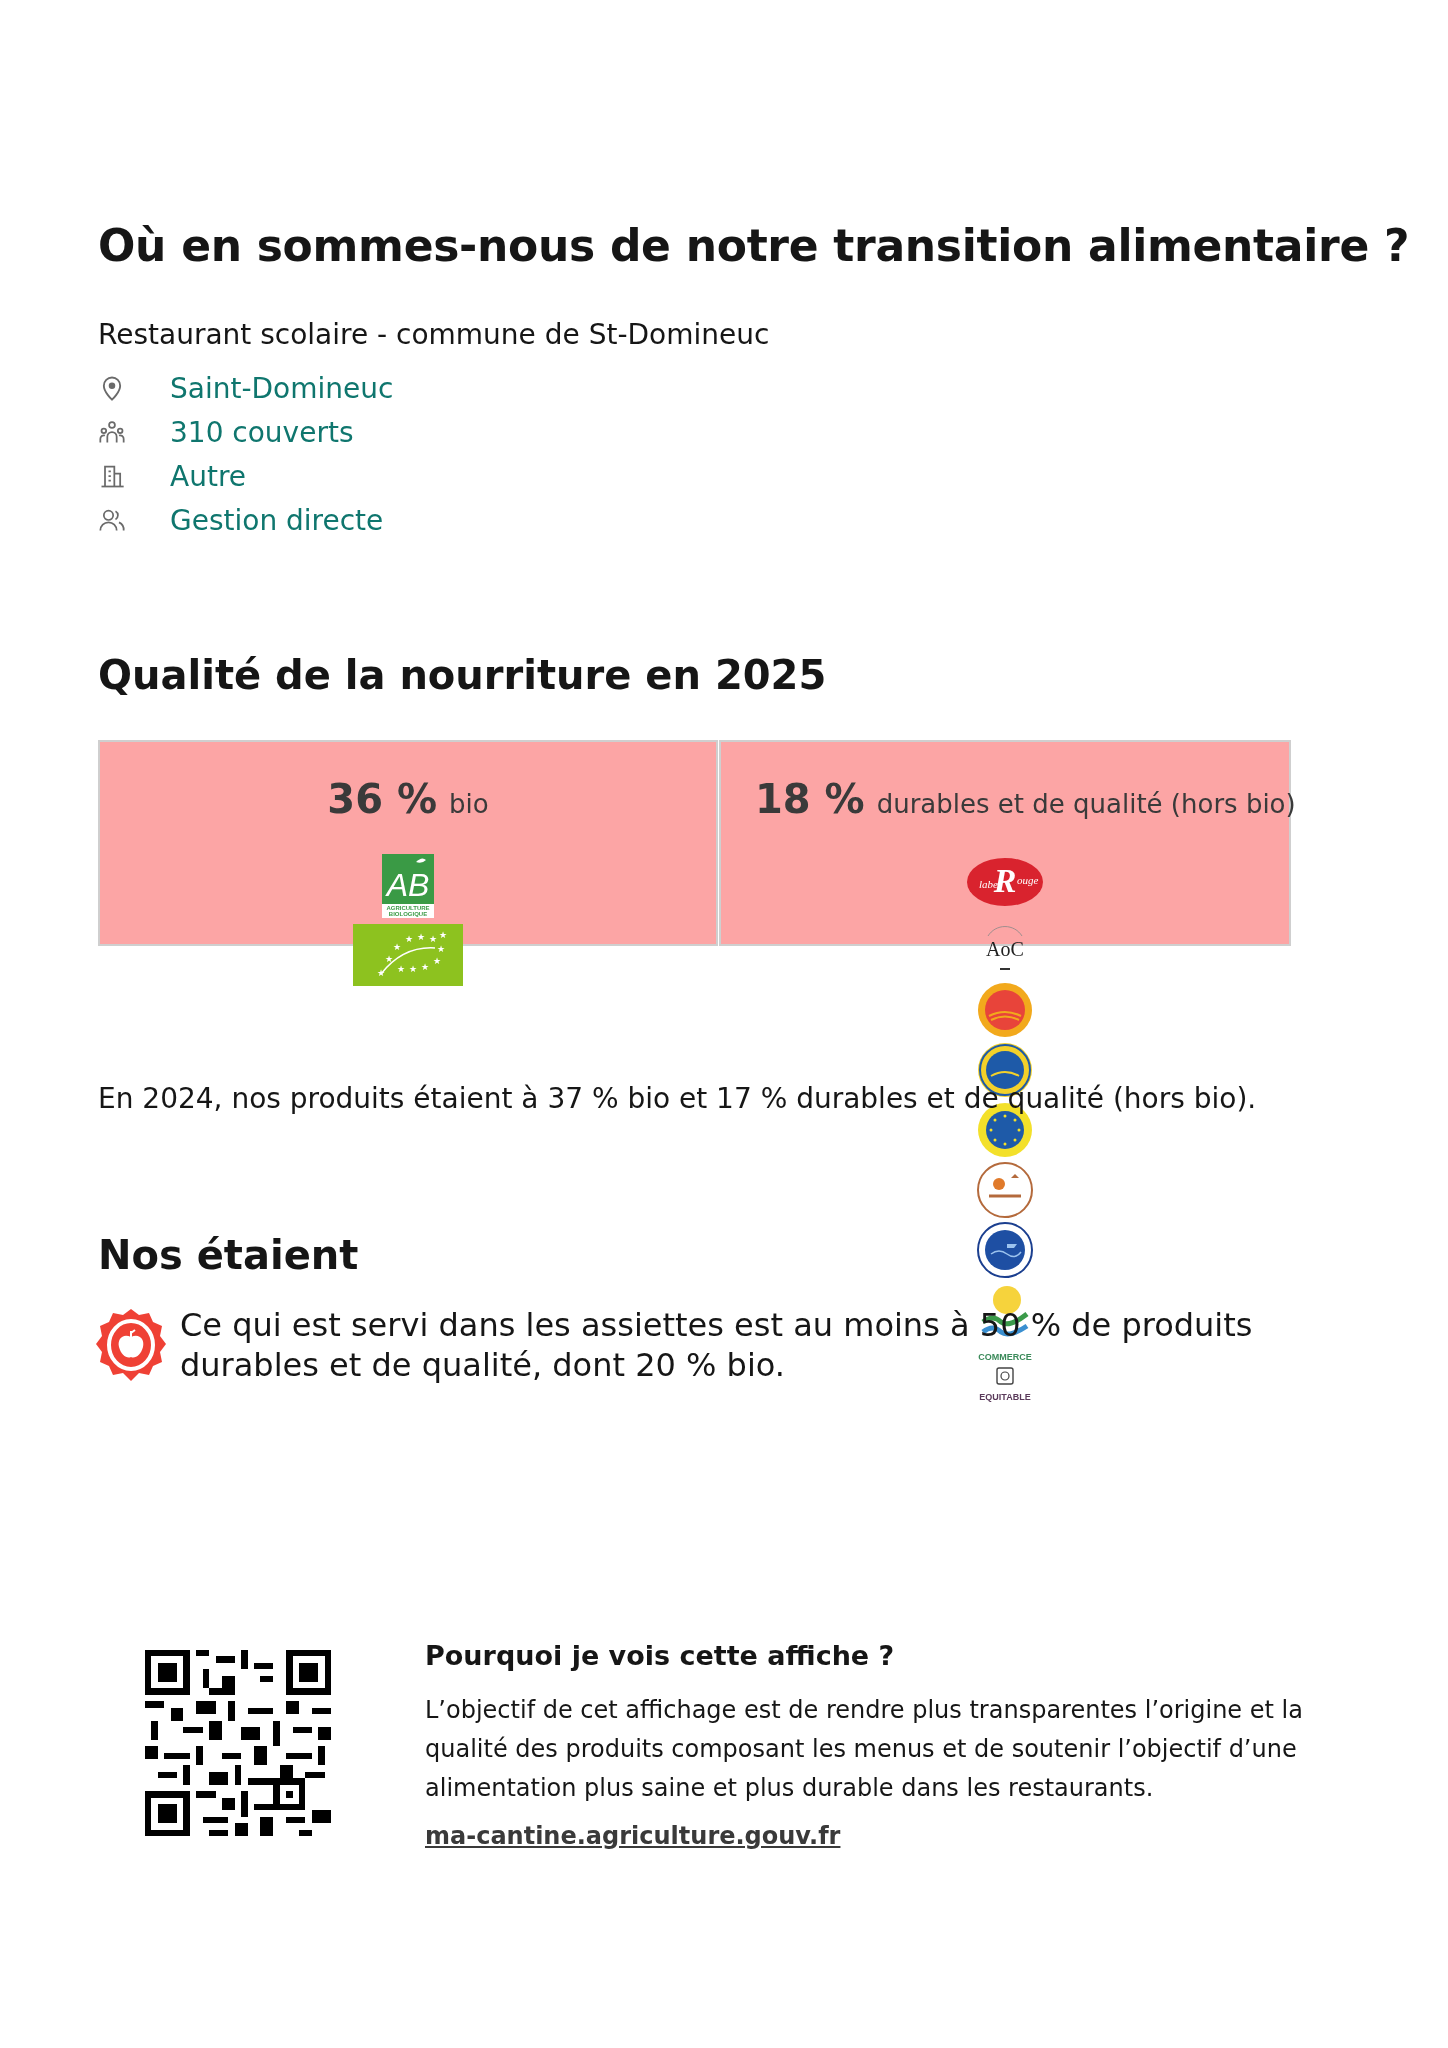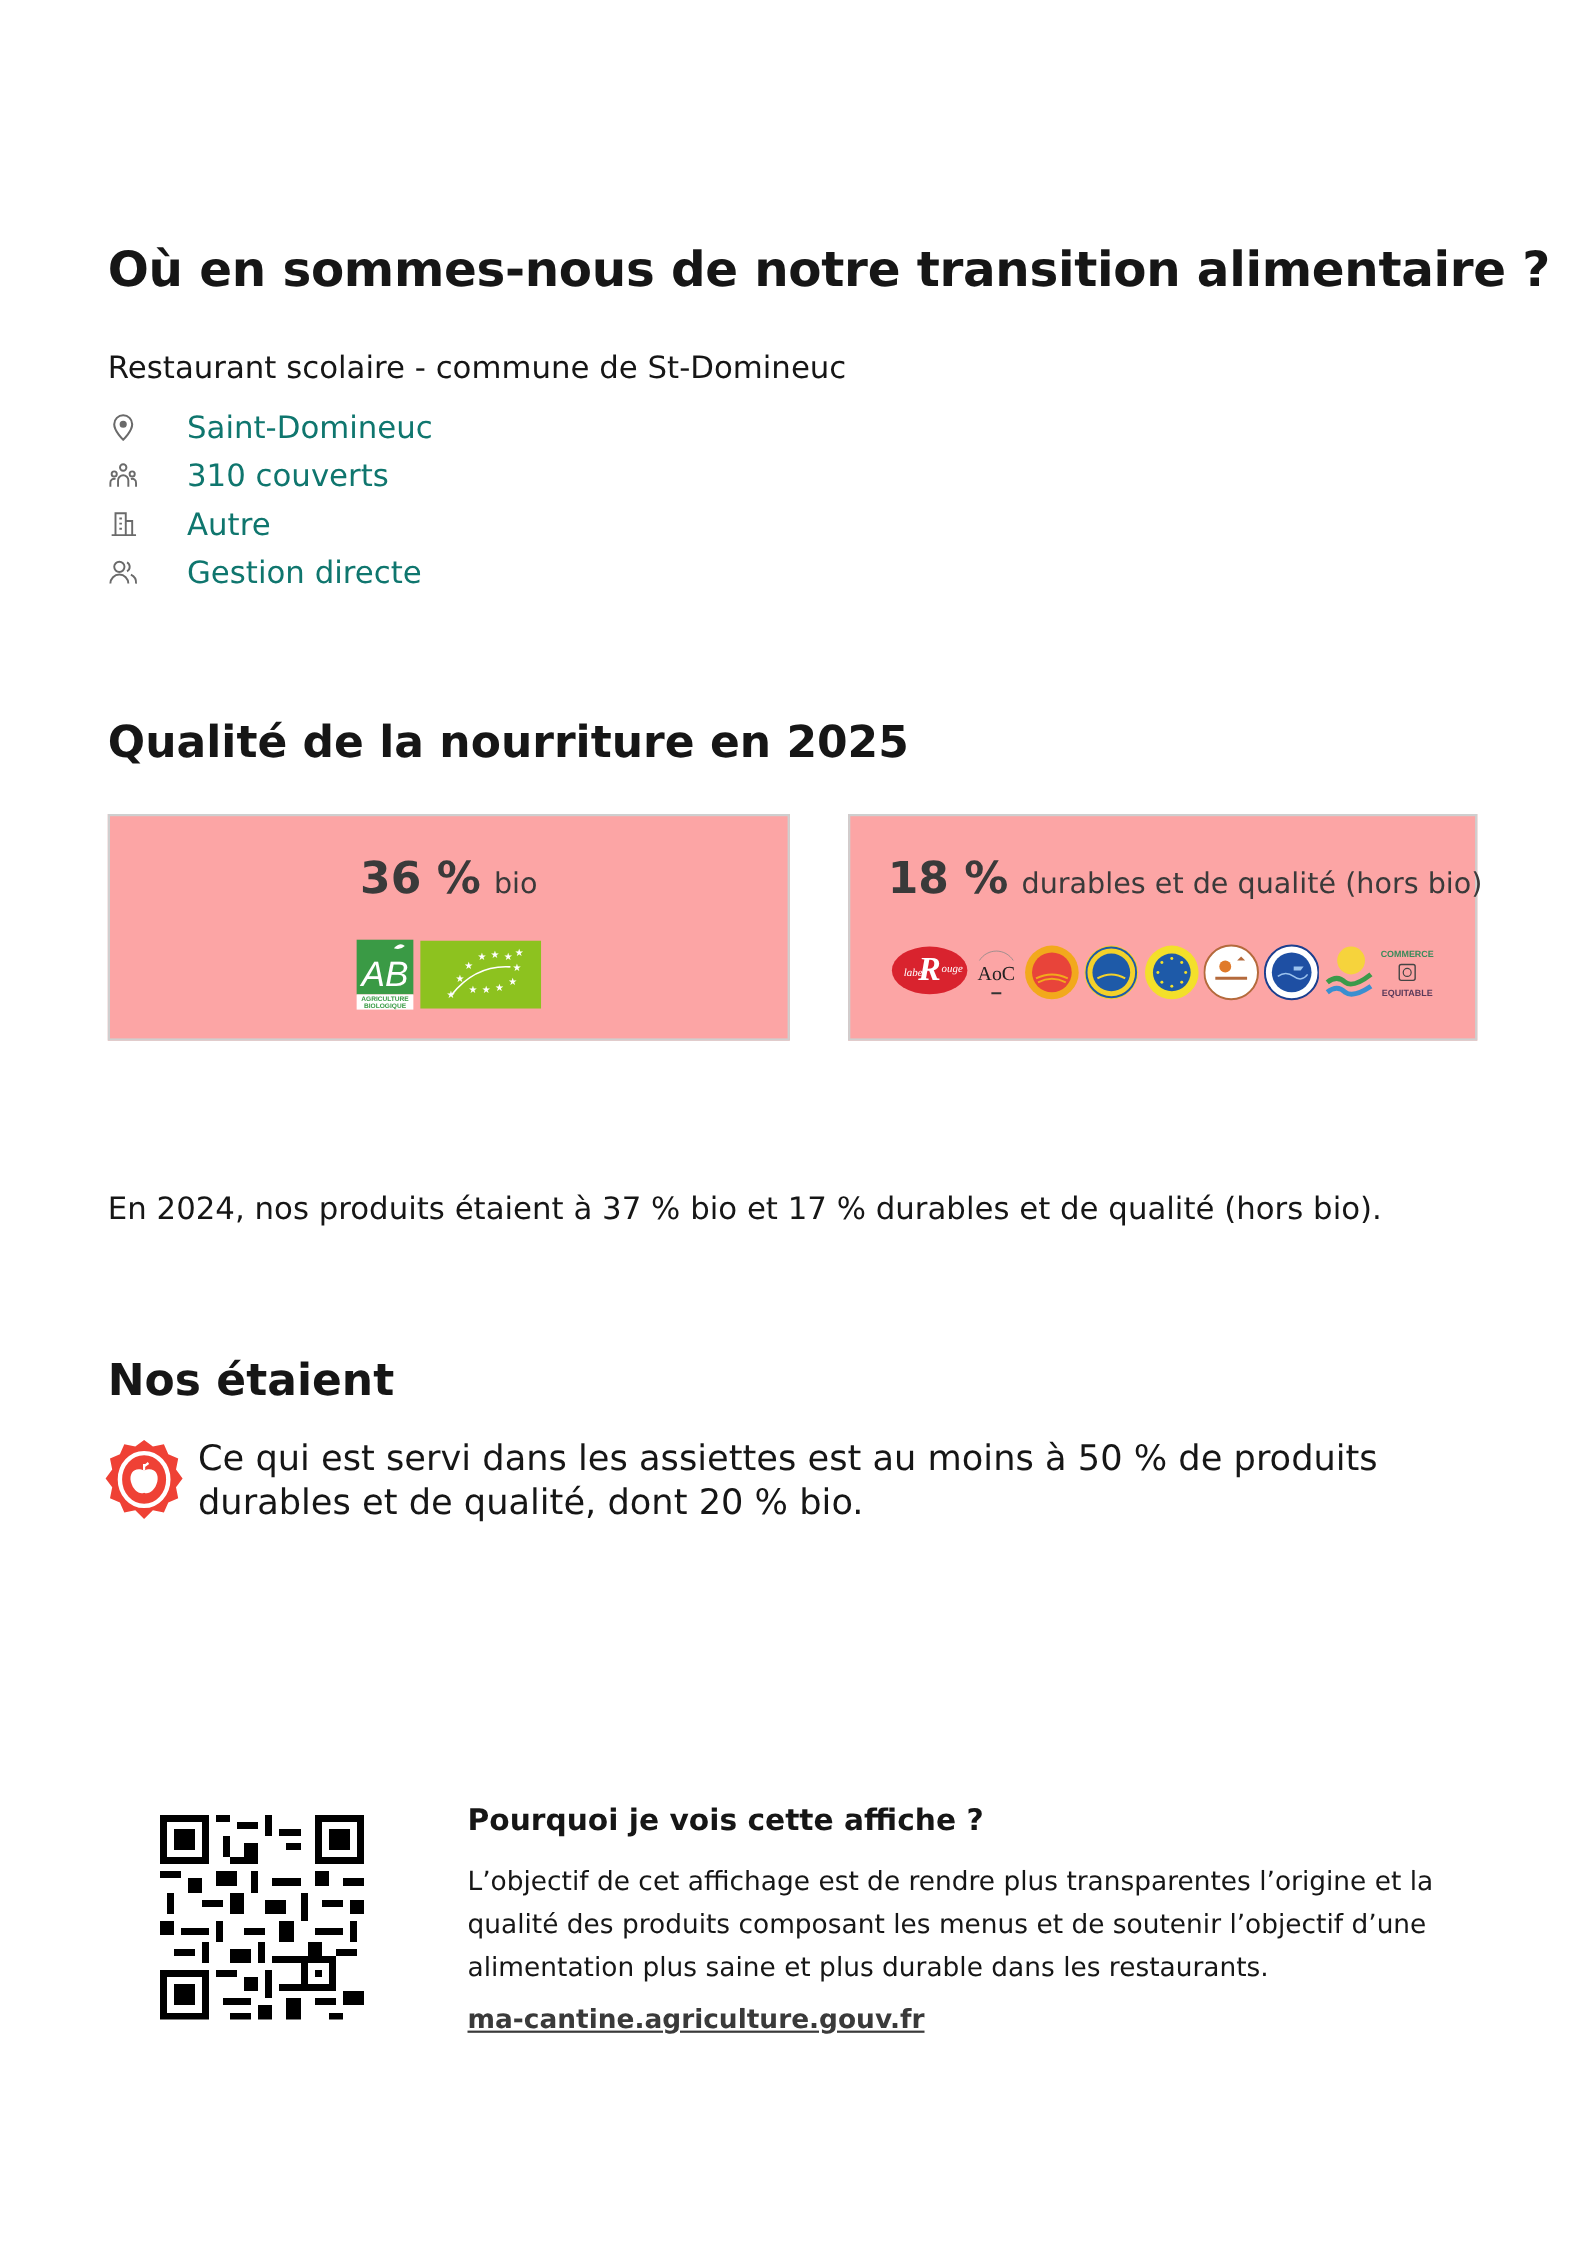--- a/index.html
+++ b/index.html
@@ -11,27 +11,27 @@
 
     .canteen-name { left: 98px; top: 318px; font-size: 28px; color: #161616; white-space: nowrap; }
     .meta-list { left: 98px; top: 366px; margin: 0; padding: 0; list-style: none; }
     .meta-item { display: flex; align-items: center; height: 44px; font-size: 28px; color: #0f766e; white-space: nowrap; gap: 36px; }
     .meta-item svg { width: 28px; height: 28px; margin-right: 8px; flex-shrink: 0; }
 
     .section-title { left: 98px; top: 652px; font-size: 40px; font-weight: bold; margin: 0; white-space: nowrap; }
 
     .stat-card { top: 740px; height: 206px; border: 2px solid #cfcfcf; box-sizing: border-box; background: #fca5a5; }
     .card-bio { left: 98px; width: 620px; }
-    .card-dq  { left: 771px; width: 572px; }
+    .card-dq  { left: 719px; width: 572px; }
     .stat-line { position: absolute; top: 34px; left: 0; right: 0; text-align: center; white-space: nowrap; color: #3a3a3a; }
     .stat-value { font-size: 40px; font-weight: bold; }
     .stat-label { font-size: 26px; margin-left: 12px; }
     .card-dq .stat-line { text-align: left; left: 34px; }
 
-    .logo-row { position: absolute; top: 112px; left: 0; right: 0; display: flex; justify-content: center; align-items: center; gap: 6px; }
+    .logo-row { position: absolute; top: 112px; left: 0; right: 0; display: flex; justify-content: center; align-items: center; gap: 6px; flex-direction: column; }
     .card-dq .logo-row { gap: 4px; left: 36px; right: 36px; justify-content: space-between; }
     .logo { display: block; }
 
     .history { left: 98px; top: 1082px; font-size: 28px; white-space: nowrap; }
 
     .success-title { left: 98px; top: 1232px; font-size: 40px; font-weight: bold; margin: 0; white-space: nowrap; }
     .success-item { left: 94px; top: 1305px; display: flex; align-items: flex-start; }
     .success-badge { width: 74px; height: 84px; flex-shrink: 0; margin-right: 12px; }
     .success-text { font-size: 32px; line-height: 40px; width: 1140px; padding-top: 0; }
 

